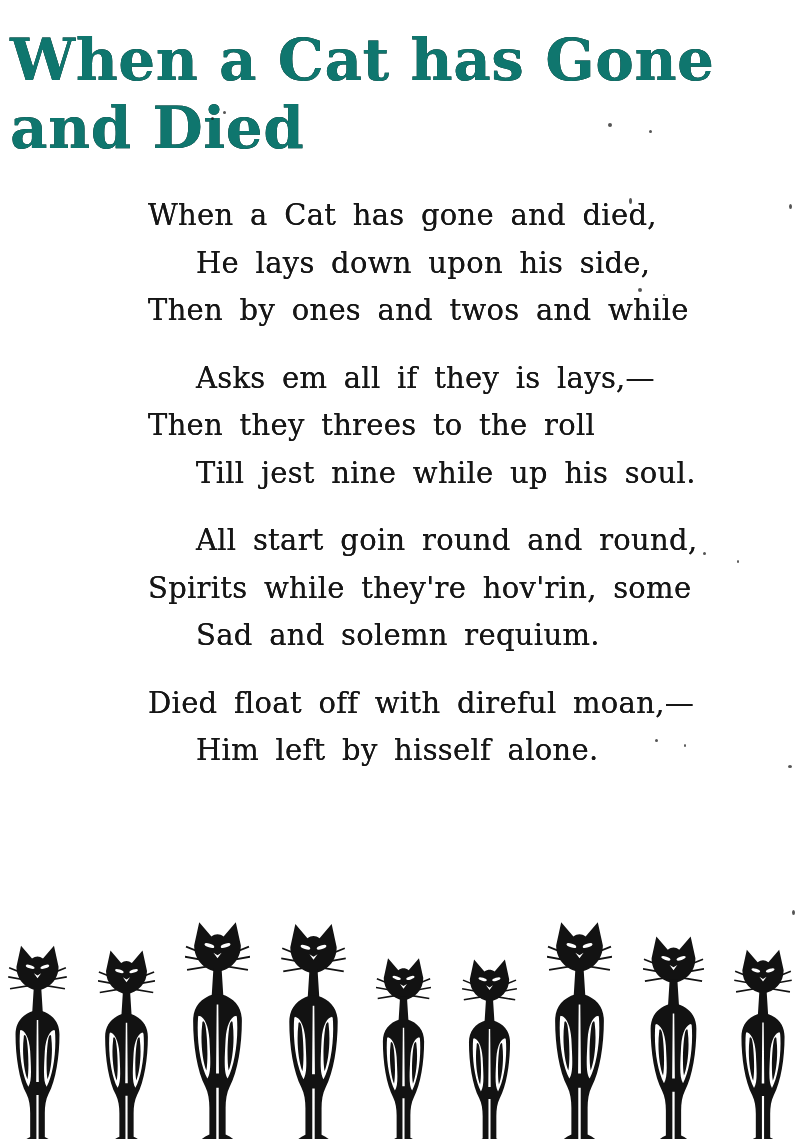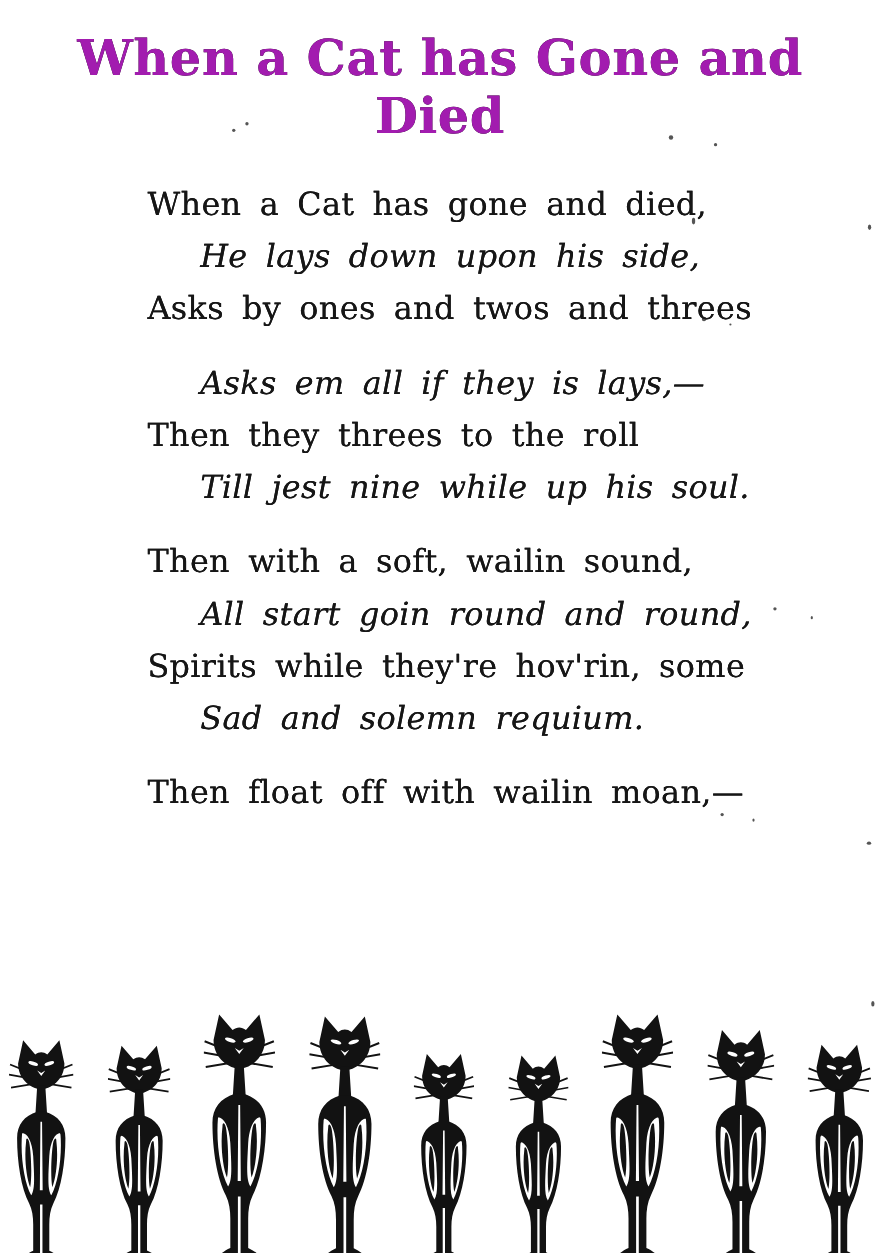--- a/index.html
+++ b/index.html
@@ -10,39 +10,38 @@
     color: #161616;
     overflow: hidden;
   }
   .page {
     position: relative;
     width: 800px; height: 1139px;
     background: #ffffff;
   }
   .title {
     margin: 26px 10px 0 10px;
-    text-align: center;
-    font-size: 45px;
+    font-size: 58px;
     font-weight: bold;
     letter-spacing: 0.5px;
-    color: #a21caf;
+    color: #0f766e;
     text-shadow: 0 0 0.5px #101010;
   }
   .poem {
     margin: 30px 0 0 134px;
     font-size: 29px;
     line-height: 47.5px;
     font-weight: 500;
     letter-spacing: 0.3px;
     word-spacing: 7px;
     text-shadow: 0 0 0.6px #161616;
   }
-  .stanza { margin: 0 0 20px 0; }
+  .stanza { margin: 0 0 20px 14px; }
   .line { margin: 0; white-space: nowrap; }
-  .line.indent { padding-left: 48px; font-style: italic; }
+  .line.indent { padding-left: 48px; }
   .cat-row {
     position: absolute;
     left: 8px; right: 8px; bottom: 6px;
     display: flex;
     justify-content: space-between;
     align-items: flex-end;
   }
   .cat-row svg { display: block; }
   .speck {
     position: absolute;
@@ -55,35 +54,35 @@
 <body>
 
 <div class="page">
 
   <h1 class="title">When a Cat has Gone and Died</h1>
 
   <div class="poem">
     <div class="stanza">
       <p class="line">When a Cat has gone and died,</p>
       <p class="line indent">He lays down upon his side,</p>
-      <p class="line">Asks by ones and twos and threes</p>
+      <p class="line">Then by ones and twos and while</p>
     </div>
     <div class="stanza">
       <p class="line indent">Asks em all if they is lays,—</p>
       <p class="line">Then they threes to the roll</p>
       <p class="line indent">Till jest nine while up his soul.</p>
     </div>
     <div class="stanza">
-      <p class="line">Then with a soft, wailin sound,</p>
       <p class="line indent">All start goin round and round,</p>
       <p class="line">Spirits while they're hov'rin, some</p>
       <p class="line indent">Sad and solemn requium.</p>
     </div>
     <div class="stanza">
-      <p class="line">Then float off with wailin moan,—</p>
+      <p class="line">Died float off with direful moan,—</p>
+      <p class="line indent">Him left by hisself alone.</p>
     </div>
   </div>
 
   <span class="speck" style="left:211px; top:91px;  width:3px; height:3px;"></span>
   <span class="speck" style="left:223px; top:85px;  width:3px; height:3px;"></span>
   <span class="speck" style="left:608px; top:97px;  width:4px; height:4px;"></span>
   <span class="speck" style="left:649px; top:104px; width:3px; height:3px;"></span>
   <span class="speck" style="left:629px; top:172px; width:3px; height:6px;"></span>
   <span class="speck" style="left:789px; top:178px; width:3px; height:5px;"></span>
   <span class="speck" style="left:638px; top:262px; width:4px; height:4px;"></span>

